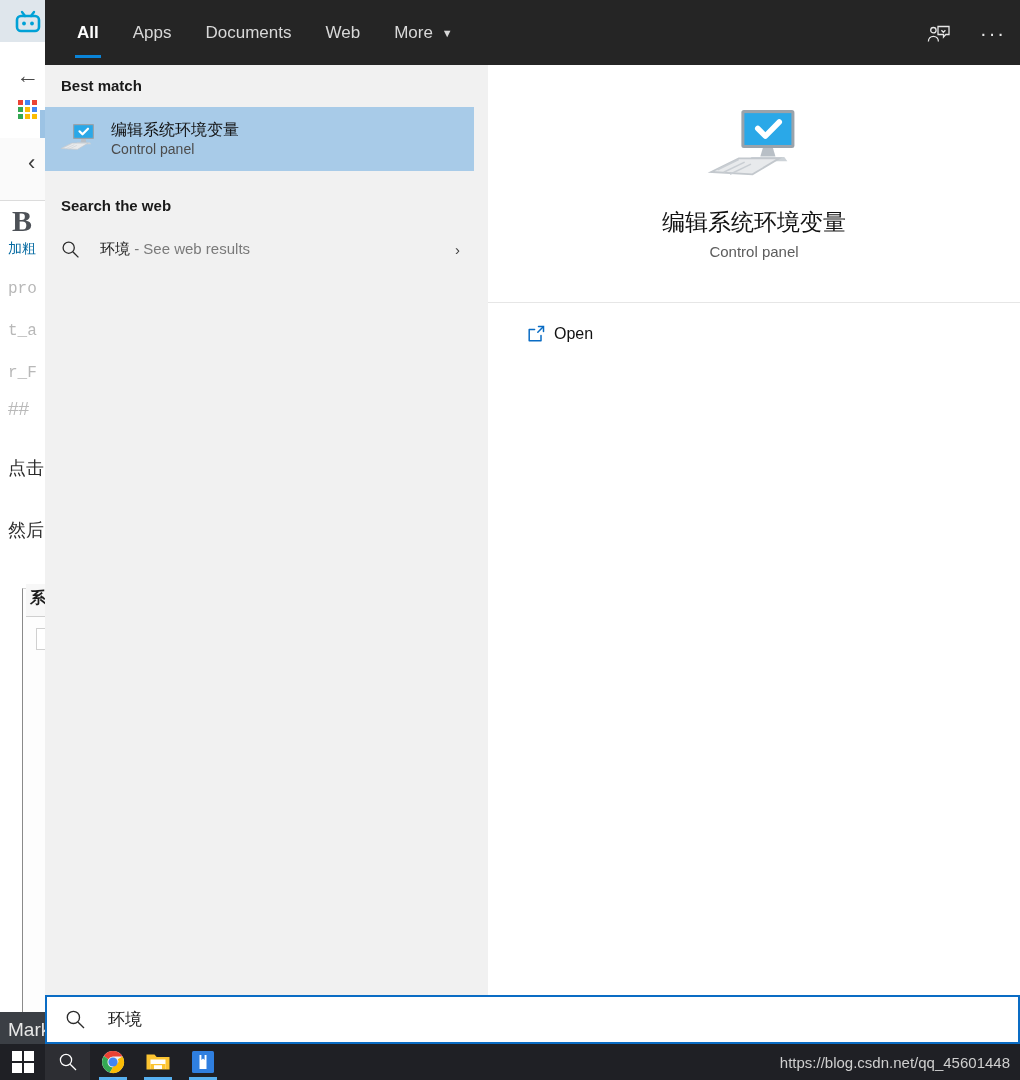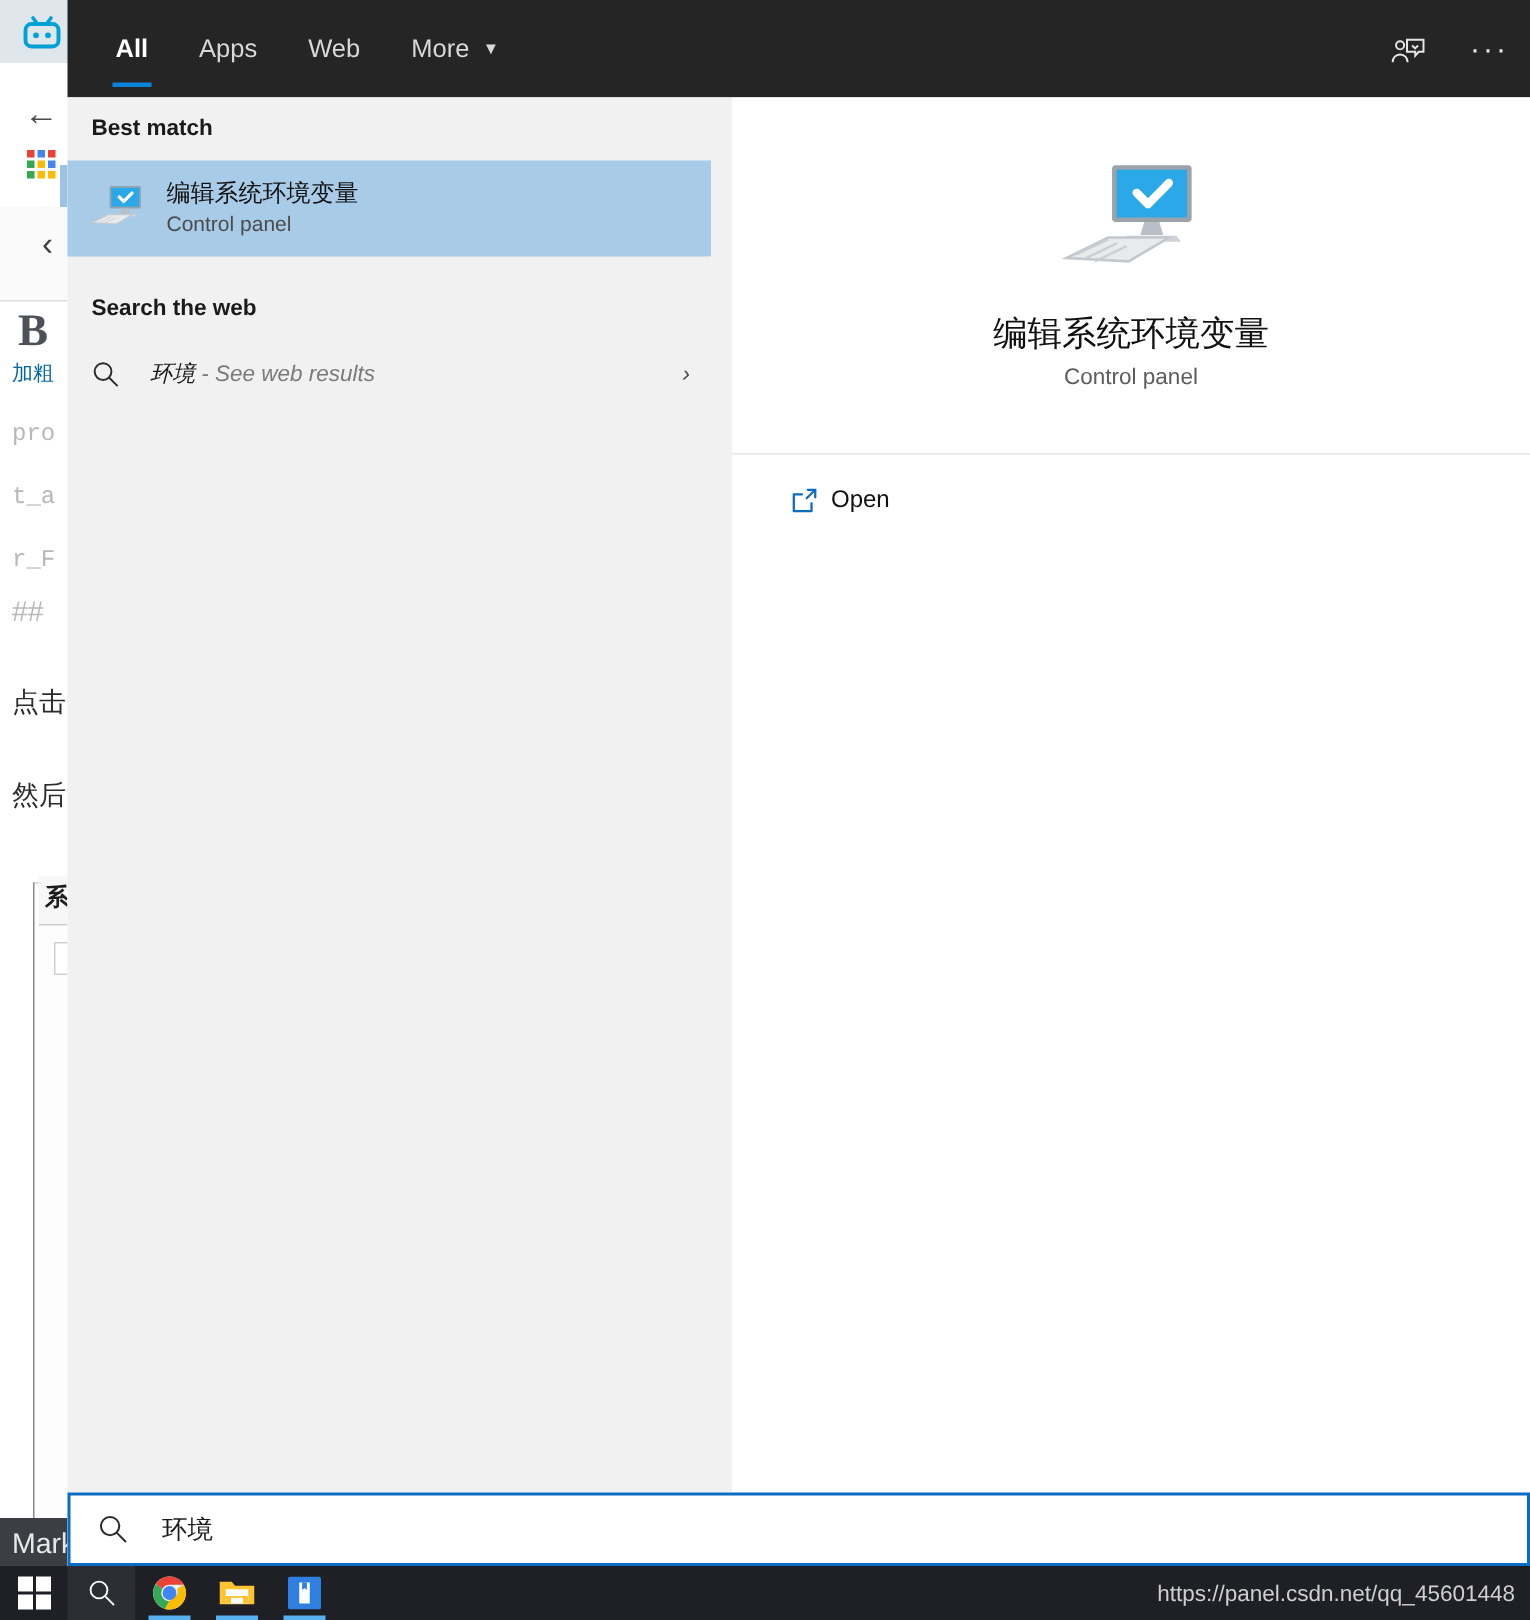--- a/index.html
+++ b/index.html
@@ -292,21 +292,20 @@
   }
   .sp-web-row {
     position: absolute;
     left: 0;
     width: 429px;
     height: 48px;
     display: flex;
     align-items: center;
     padding: 0 14px 0 16px;
     box-sizing: border-box;
-    font-style: italic;
   }
   .sp-web-label {
     margin-left: 20px;
     font-size: 15px;
     color: #7a7a7a;
     white-space: nowrap;
   }
   .sp-web-label b {
     color: #1a1a1a;
     font-weight: normal;
@@ -476,20 +475,23 @@
 
 <div id="search-panel">
 
   <div class="sp-header">
     <div class="sp-tabs">
       <div class="sp-tab active">
         <span>All</span>
       </div>
       <div class="sp-tab">
         <span>Apps</span>
+      </div>
+      <div class="sp-tab">
+        <span>Documents</span>
       </div>
       <div class="sp-tab">
         <span>Web</span>
       </div>
       <div class="sp-tab">
         <span>More</span>
         <span class="caret">▼</span>
       </div>
     </div>
 
@@ -624,14 +626,14 @@
   </div>
 
   <div class="tb-item tb-underline">
     <svg width="22" height="22" viewBox="0 0 22 22">
       <rect x="0" y="0" width="22" height="22" rx="1.5" fill="#2f7fe0"></rect>
       <rect x="7.5" y="4" width="7" height="14" fill="#ffffff"></rect>
       <path d="M9.4 4h3.2v5l-1.6-1.4L9.4 9z" fill="#2f7fe0"></path>
     </svg>
   </div>
 
-  <div class="tb-url">https://panel.csdn.net/qq_45601448</div>
+  <div class="tb-url">https://blog.csdn.net/qq_45601448</div>
 </div>
 
 </body></html>

